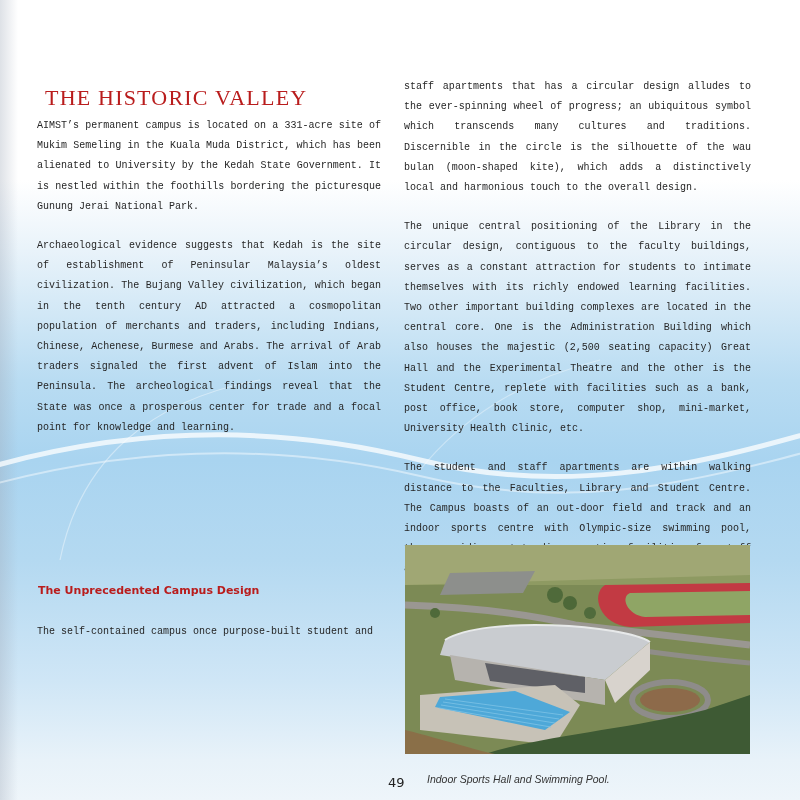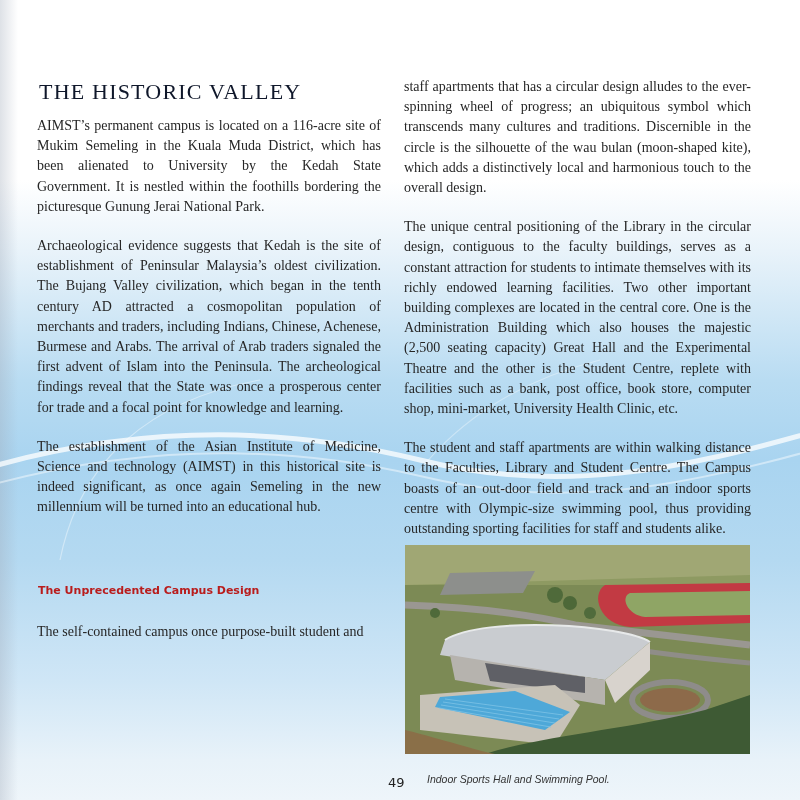--- a/index.html
+++ b/index.html
@@ -11,30 +11,30 @@
   }
   .page { position: absolute; inset: 0; }
   .spine {
     position: absolute; left: 0; top: 0; width: 18px; height: 800px;
     background: linear-gradient(90deg, rgba(160,170,185,0.35), rgba(255,255,255,0));
   }
   .swoosh {
     position: absolute; left: 0; top: 0; width: 800px; height: 800px; pointer-events: none;
   }
   .col {
-    position: absolute; font-family: Liberation Serif, serif;
-    font-size: 14px; line-height: 20.2px; text-align: justify; color: #262626;
+    position: absolute; font-family: Liberation Mono, monospace;
+    font-size: 10px; line-height: 20.2px; text-align: justify; color: #262626;
   }
   .col-left { left: 37px; top: 116px; width: 344px; }
   .col-right { left: 404px; top: 77px; width: 347px; }
   .col p { margin: 0 0 19px 0; }
   .title {
-    position: absolute; left: 37px; top: 77px; margin: 2px;
+    position: absolute; left: 37px; top: 77px; margin: 8px;
     font-family: "Liberation Serif", "DejaVu Serif", serif;
-    font-weight: normal; font-size: 22px; letter-spacing: 1.2px; color: #0f172a;
+    font-weight: normal; font-size: 22px; letter-spacing: 1.2px; color: #b91c1c;
   }
   .subhead {
     position: absolute; left: 38px; top: 584px; margin: 0;
     font-family: "DejaVu Sans", "Liberation Sans", sans-serif;
     font-weight: bold; font-size: 11px; color: #b91c1c;
   }
   .col-left2 { left: 37px; top: 622px; width: 344px; }
   .photo {
     position: absolute; left: 405px; top: 545px; width: 345px; height: 209px;
     overflow: hidden; background: #6d7a4c;
@@ -59,23 +59,22 @@
   <svg class="swoosh" viewBox="0 0 800 800">
     <path d="M -20 470 C 150 420, 300 430, 420 460 C 560 495, 680 470, 820 430" fill="none" stroke="rgba(255,255,255,0.75)" stroke-width="5"></path>
     <path d="M -20 488 C 150 440, 300 448, 420 476 C 560 510, 680 488, 820 448" fill="none" stroke="rgba(255,255,255,0.45)" stroke-width="2"></path>
     <path d="M 60 560 C 80 460, 150 400, 260 380" fill="none" stroke="rgba(255,255,255,0.4)" stroke-width="1.2"></path>
     <path d="M 420 470 C 460 420, 520 380, 600 360" fill="none" stroke="rgba(255,255,255,0.35)" stroke-width="1.2"></path>
   </svg>
 
   <h1 class="title">THE HISTORIC VALLEY</h1>
 
   <div class="col col-left">
-    <p>AIMST’s permanent campus is located on a 116-acre site of Mukim Semeling in the Kuala Muda District, which has been alienated to University by the Kedah State Government. It is nestled within the foothills bordering the picturesque Gunung Jerai National Park.</p>
+    <p>AIMST’s permanent campus is located on a 331-acre site of Mukim Semeling in the Kuala Muda District, which has been alienated to University by the Kedah State Government. It is nestled within the foothills bordering the picturesque Gunung Jerai National Park.</p>
     <p>Archaeological evidence suggests that Kedah is the site of establishment of Peninsular Malaysia’s oldest civilization. The Bujang Valley civilization, which began in the tenth century AD attracted a cosmopolitan population of merchants and traders, including Indians, Chinese, Achenese, Burmese and Arabs. The arrival of Arab traders signaled the first advent of Islam into the Peninsula. The archeological findings reveal that the State was once a prosperous center for trade and a focal point for knowledge and learning.</p>
-    <p>The establishment of the Asian Institute of Medicine, Science and technology (AIMST) in this historical site is indeed significant, as once again Semeling in the new millennium will be turned into an educational hub.</p>
   </div>
 
   <h2 class="subhead">The Unprecedented Campus Design</h2>
 
   <div class="col col-left2">
     <p>The self-contained campus once purpose-built student and</p>
   </div>
 
   <div class="col col-right">
     <p>staff apartments that has a circular design alludes to the ever-spinning wheel of progress; an ubiquitous symbol which transcends many cultures and traditions. Discernible in the circle is the silhouette of the wau bulan (moon-shaped kite), which adds a distinctively local and harmonious touch to the overall design.</p>

